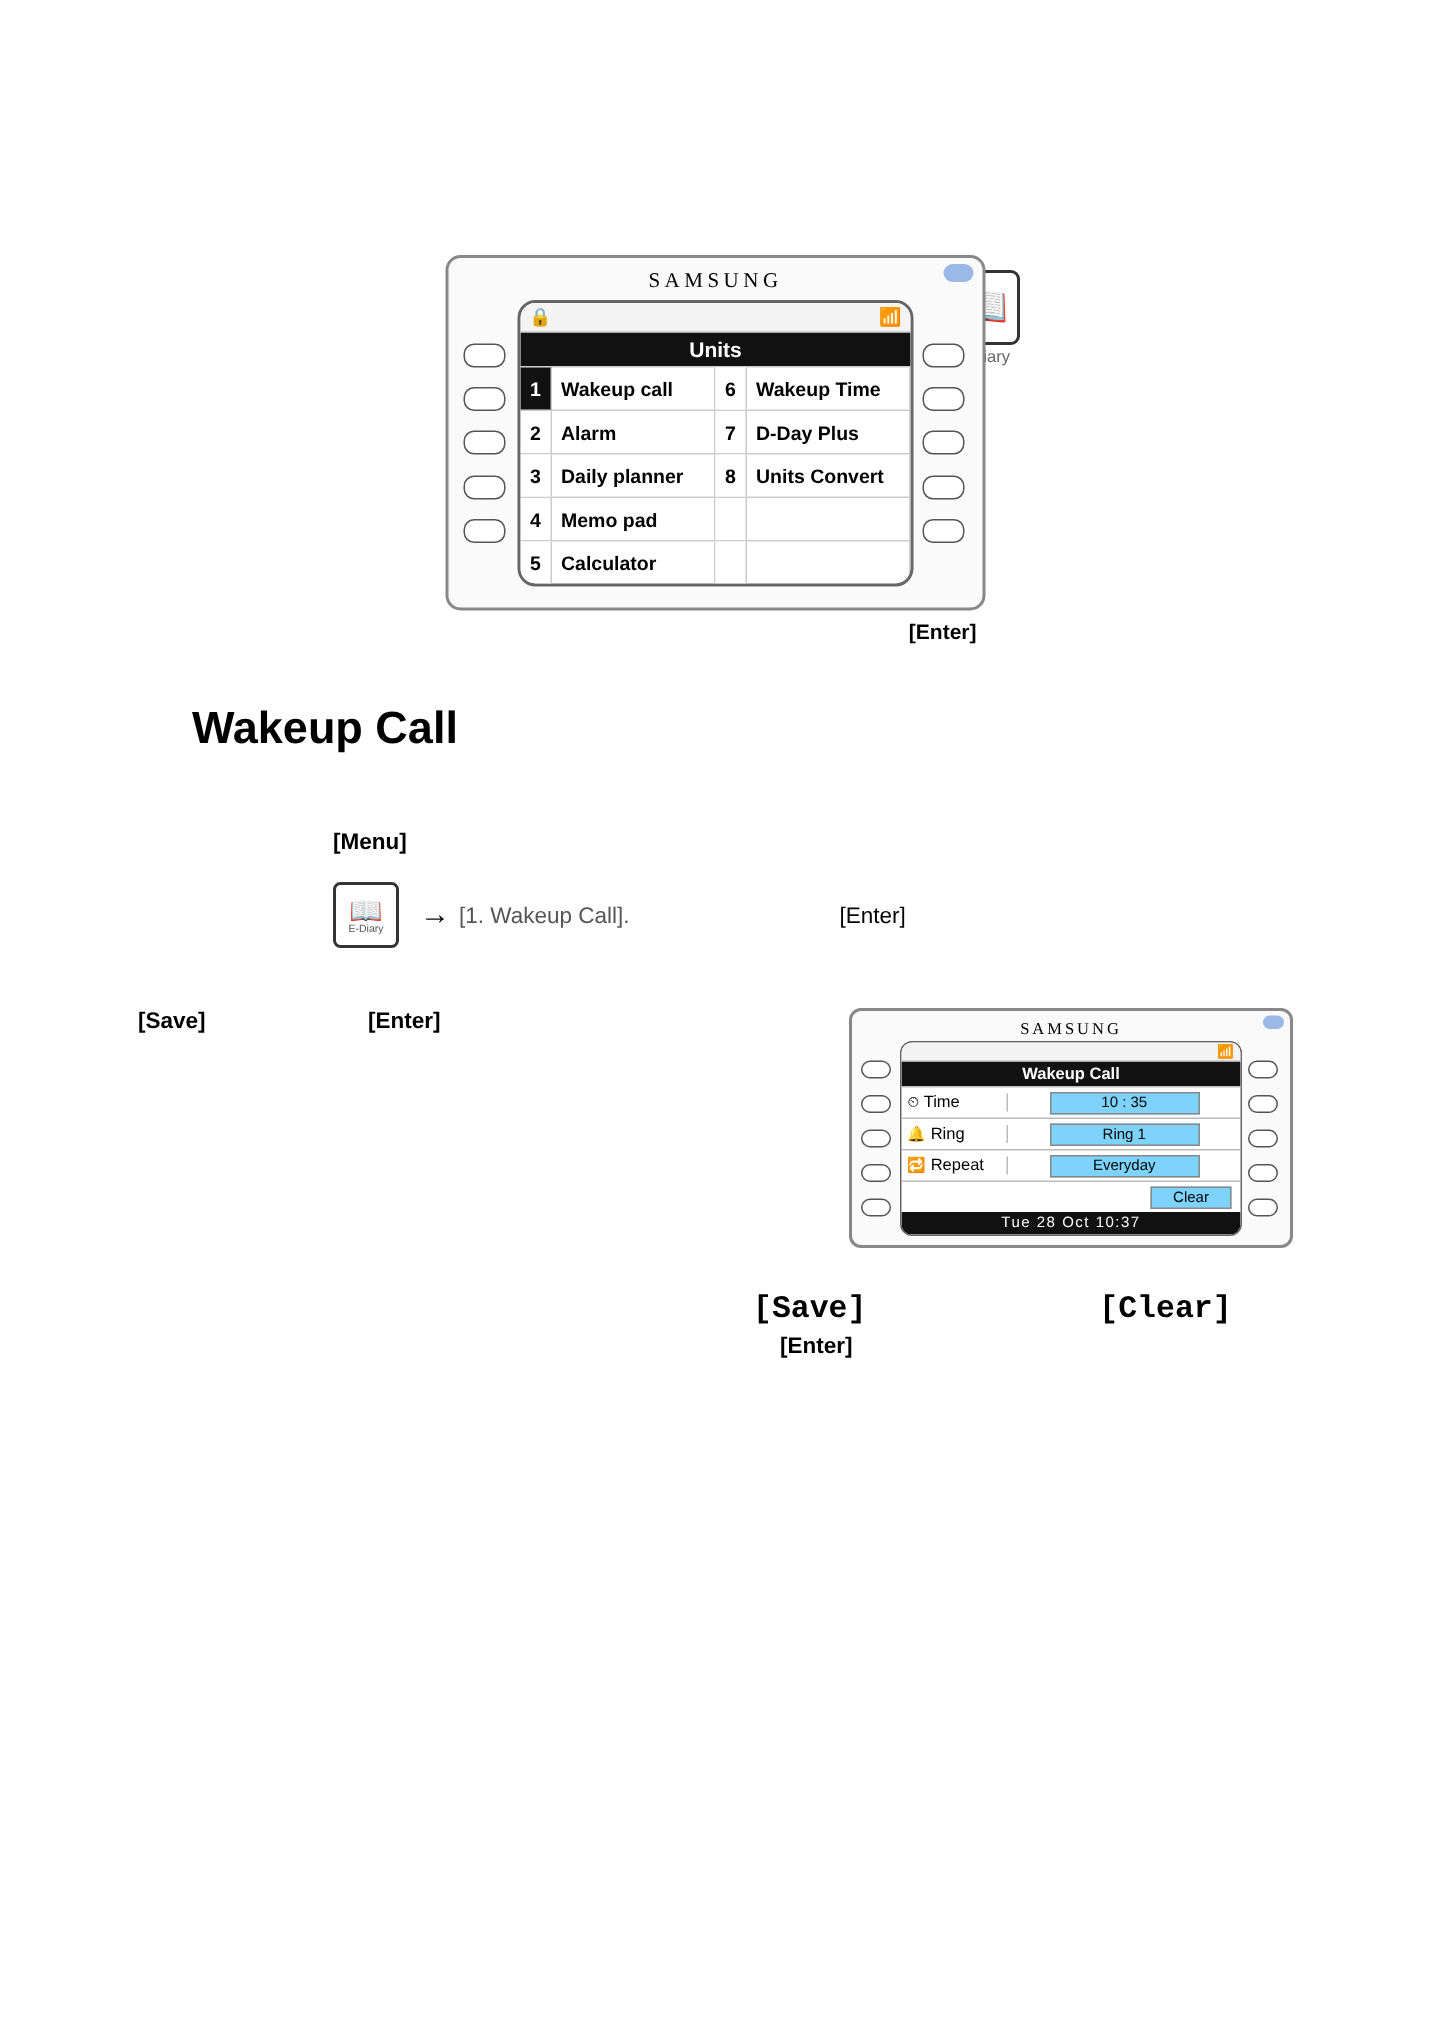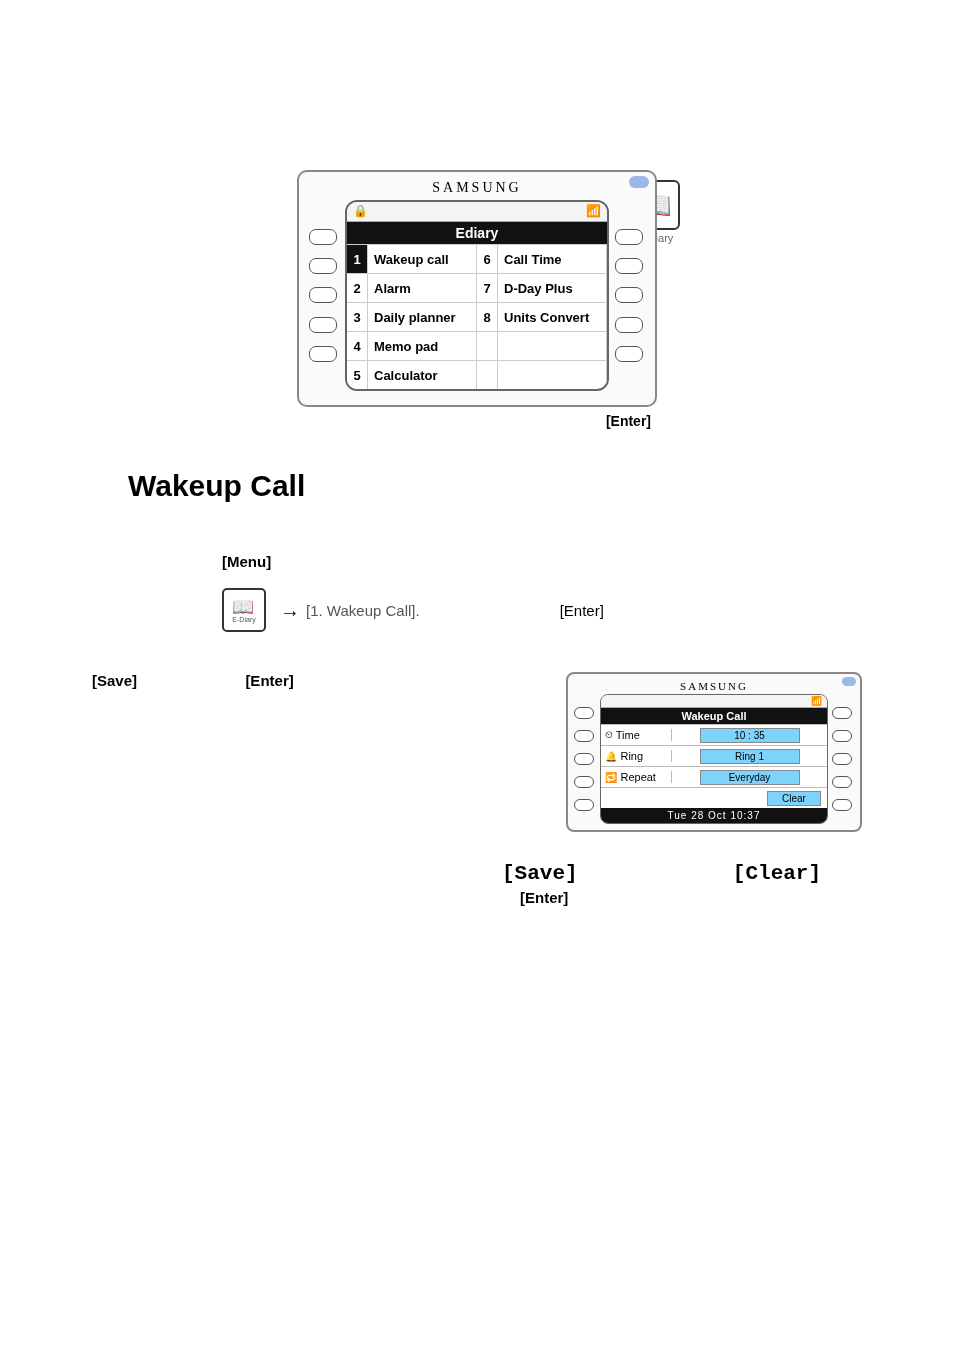--- a/index.html
+++ b/index.html
@@ -339,21 +339,21 @@
           <div class="side-key"></div>
           <div class="side-key"></div>
           <div class="side-key"></div>
           <div class="side-key"></div>
         </div>
         <div class="lcd">
           <div class="status-bar">
             <span>🔒</span>
             <span>📶</span>
           </div>
-          <div class="title-bar">Ediary</div>
+          <div class="title-bar">Units</div>
           <div class="menu-grid">
             <div class="menu-col">
               <div class="menu-row">
                 <div class="menu-num sel">1</div>
                 <div class="menu-label">Wakeup call</div>
               </div>
               <div class="menu-row">
                 <div class="menu-num">2</div>
                 <div class="menu-label">Alarm</div>
               </div>
@@ -366,21 +366,21 @@
                 <div class="menu-label">Memo pad</div>
               </div>
               <div class="menu-row">
                 <div class="menu-num">5</div>
                 <div class="menu-label">Calculator</div>
               </div>
             </div>
             <div class="menu-col">
               <div class="menu-row">
                 <div class="menu-num">6</div>
-                <div class="menu-label">Call Time</div>
+                <div class="menu-label">Wakeup Time</div>
               </div>
               <div class="menu-row">
                 <div class="menu-num">7</div>
                 <div class="menu-label">D-Day Plus</div>
               </div>
               <div class="menu-row">
                 <div class="menu-num">8</div>
                 <div class="menu-label">Units Convert</div>
               </div>
               <div class="menu-row">

